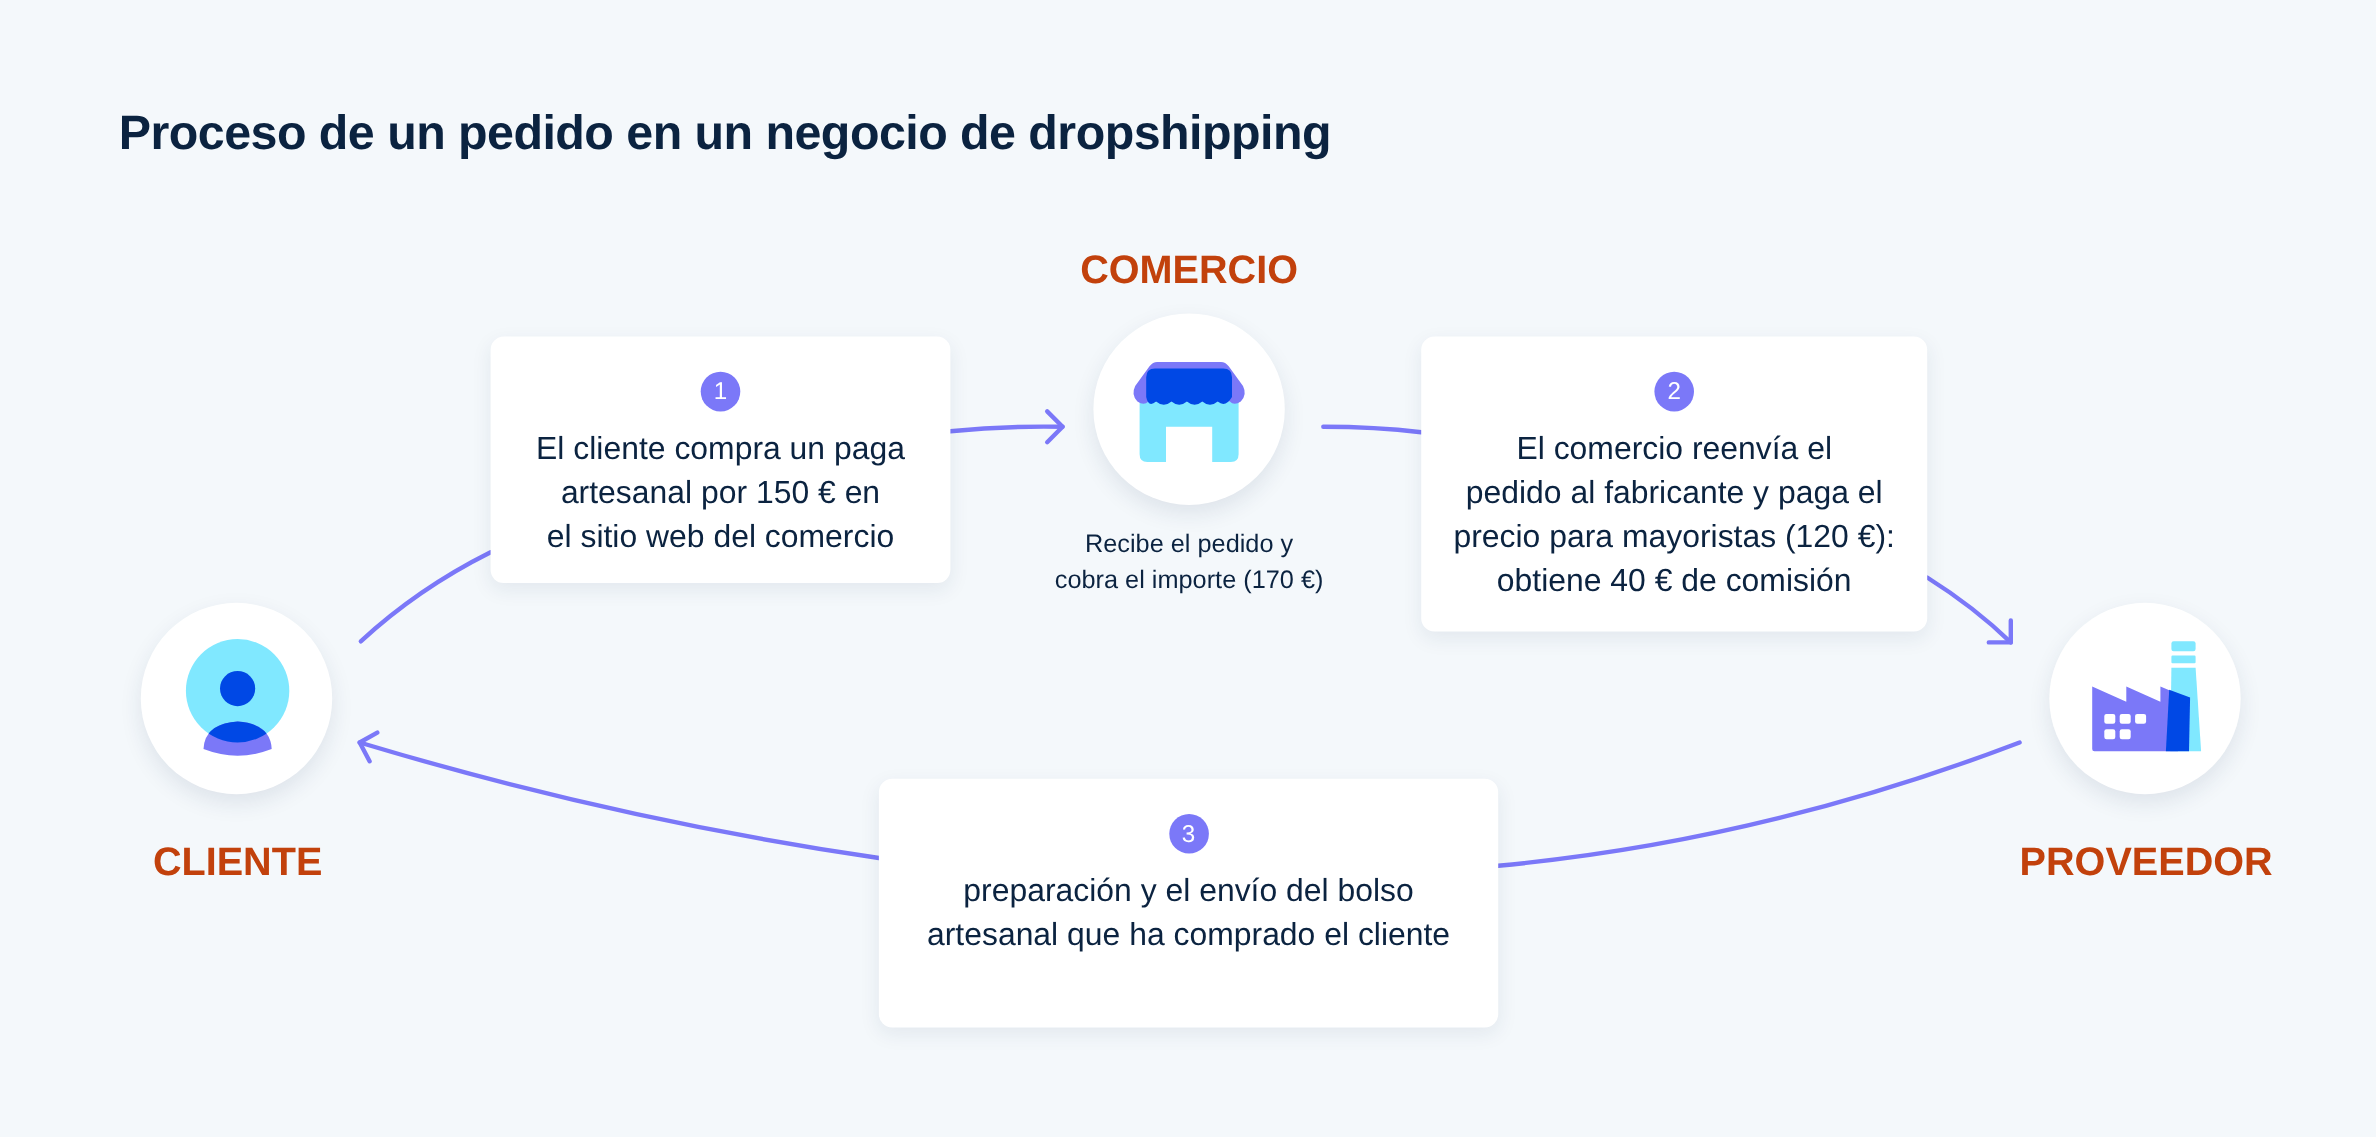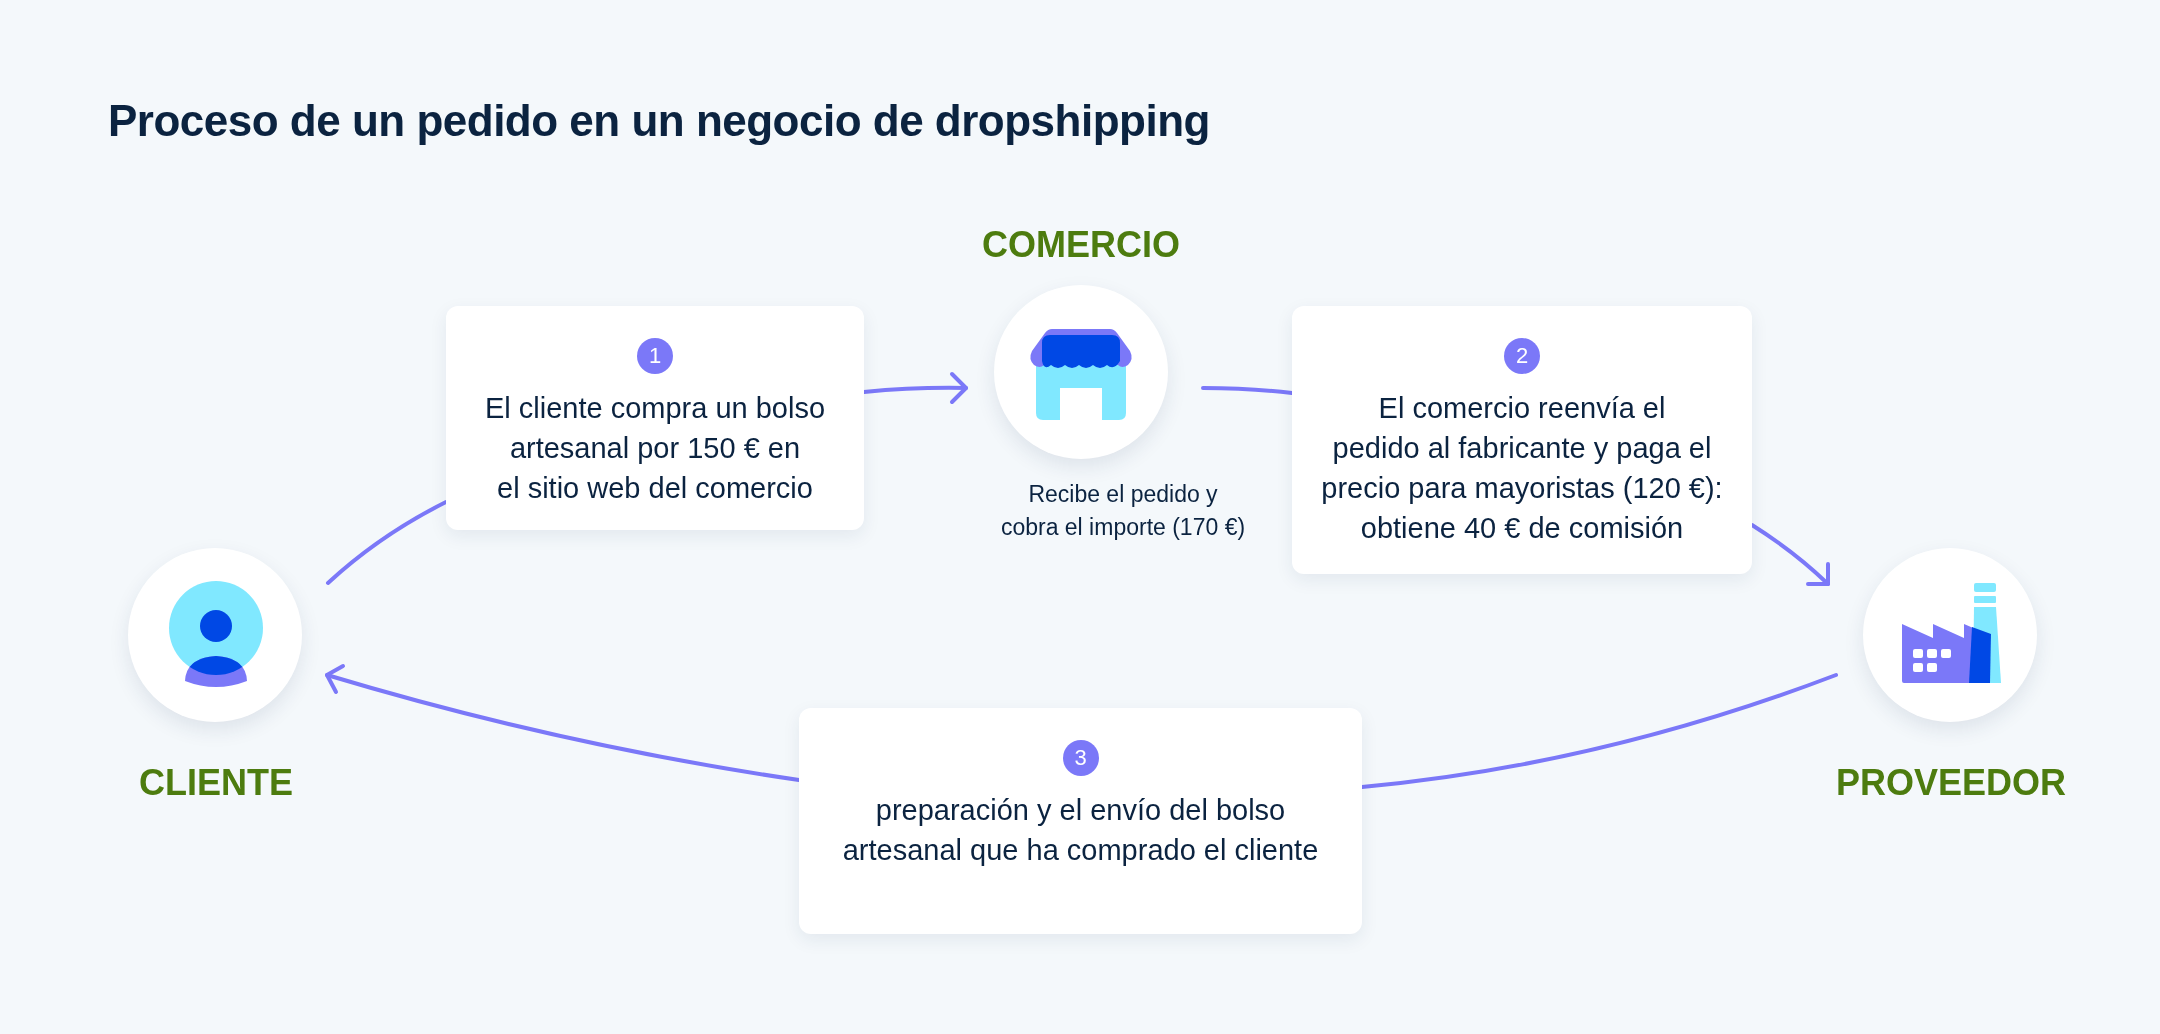--- a/index.html
+++ b/index.html
@@ -33,28 +33,27 @@
     }
     .card-line { display: block; white-space: nowrap; }
     .node {
       position: absolute; width: 174px; height: 174px; border-radius: 50%;
       background: #FFFFFF;
       box-shadow: 0 8px 20px rgba(30, 50, 90, 0.10);
     }
     .node svg { position: absolute; left: 0; top: 0; }
     .node-label {
       position: absolute; font-size: 36px; font-weight: 700;
-      color: #4d7c0f; text-align: center; white-space: nowrap;
+      color: #c2410c; text-align: center; white-space: nowrap;
       transform: translateX(-50%);
     }
     .caption {
       position: absolute; left: 1081px; top: 478px; transform: translateX(-50%);
       font-size: 23px; line-height: 33px; text-align: center; color: #0B2340;
       white-space: nowrap;
-      margin-left: 42px;
     }
     .caption span { display: block; }
   </style>
 </head>
 <body>
 
 <div class="title">Proceso de un pedido en un negocio de dropshipping</div>
 
 <svg class="connectors" viewBox="0 0 2160 1034">
   <g fill="none" stroke="#7B78F8" stroke-width="4" stroke-linecap="round" stroke-linejoin="round">
@@ -72,21 +71,21 @@
     <path d="M1836 675 Q 1600 765 1362 787"></path>
 
     <path d="M799 780 Q 560 745 327 675"></path>
     <path d="M343 666 L327 675 L336 692"></path>
   </g>
 </svg>
 
 <div class="card" style="left:446px; top:306px; width:418px; height:224px; padding-top:32px;">
   <div class="badge">1</div>
   <div class="card-text">
-    <span class="card-line">El cliente compra un bolso</span>
+    <span class="card-line">El cliente compra un paga</span>
     <span class="card-line">artesanal por 150 € en</span>
     <span class="card-line">el sitio web del comercio</span>
   </div>
 </div>
 
 <div class="card" style="left:1292px; top:306px; width:460px; height:268px; padding-top:32px;">
   <div class="badge">2</div>
   <div class="card-text">
     <span class="card-line">El comercio reenvía el</span>
     <span class="card-line">pedido al fabricante y paga el</span>

